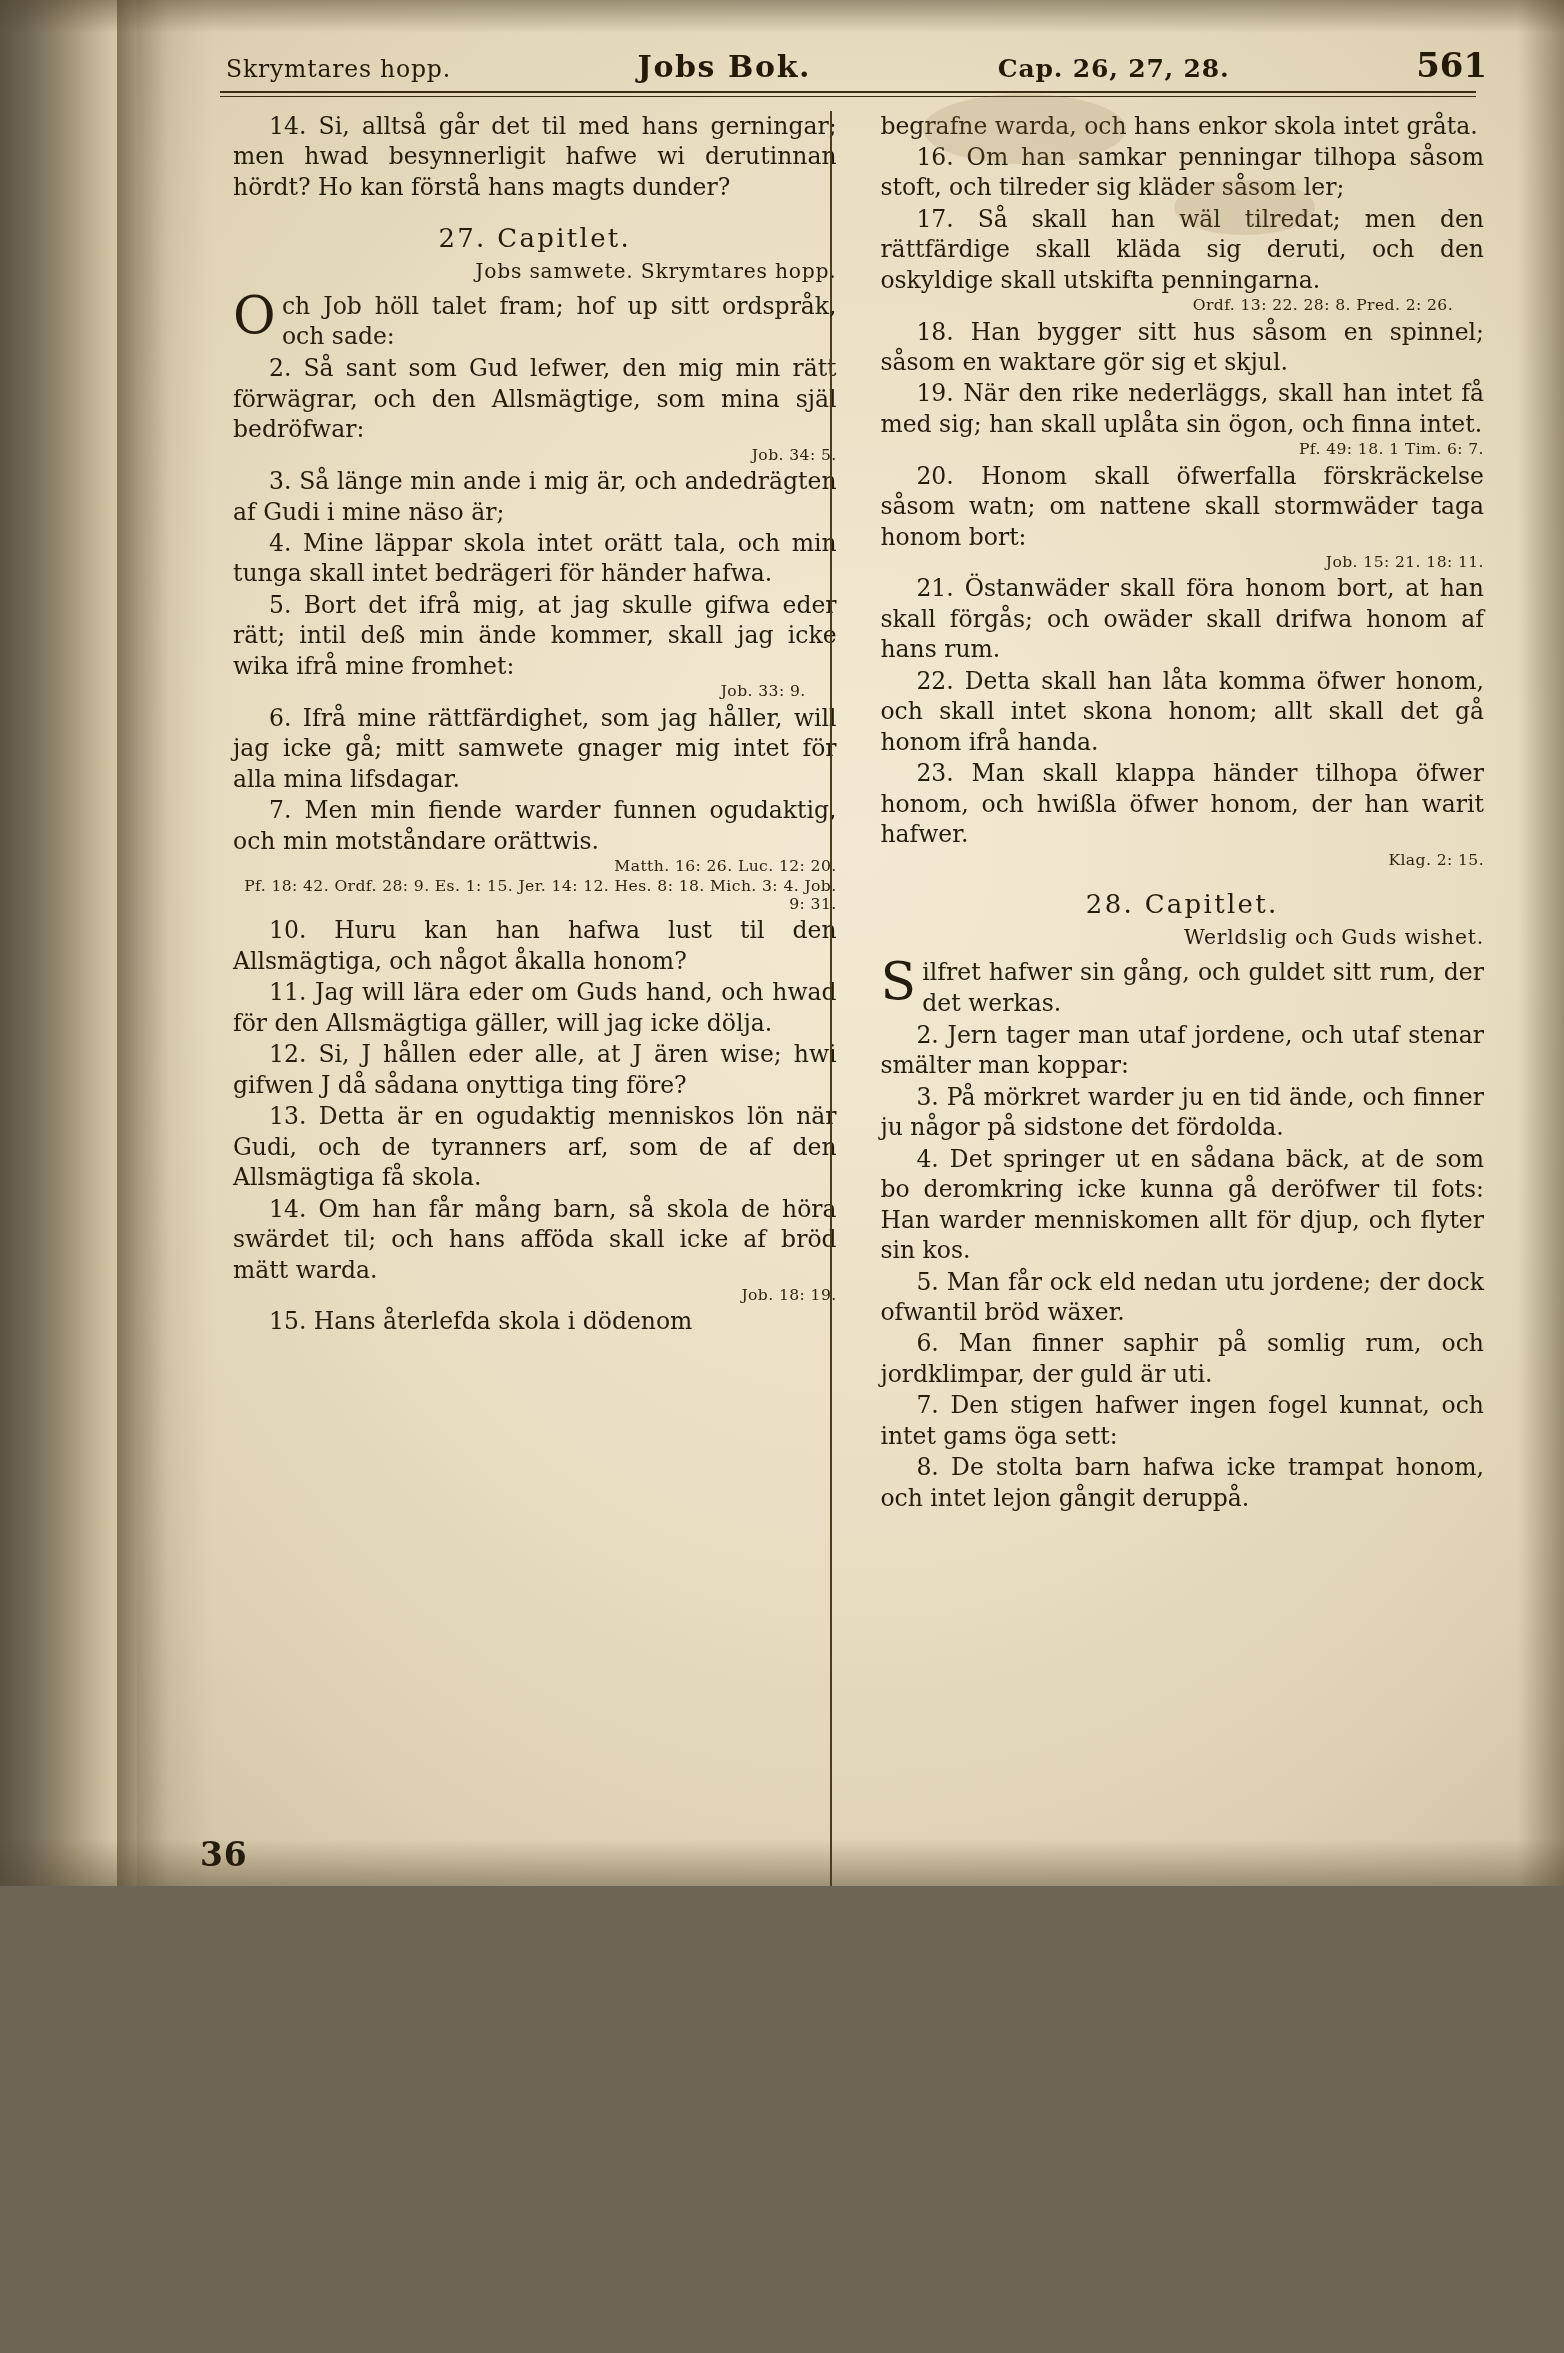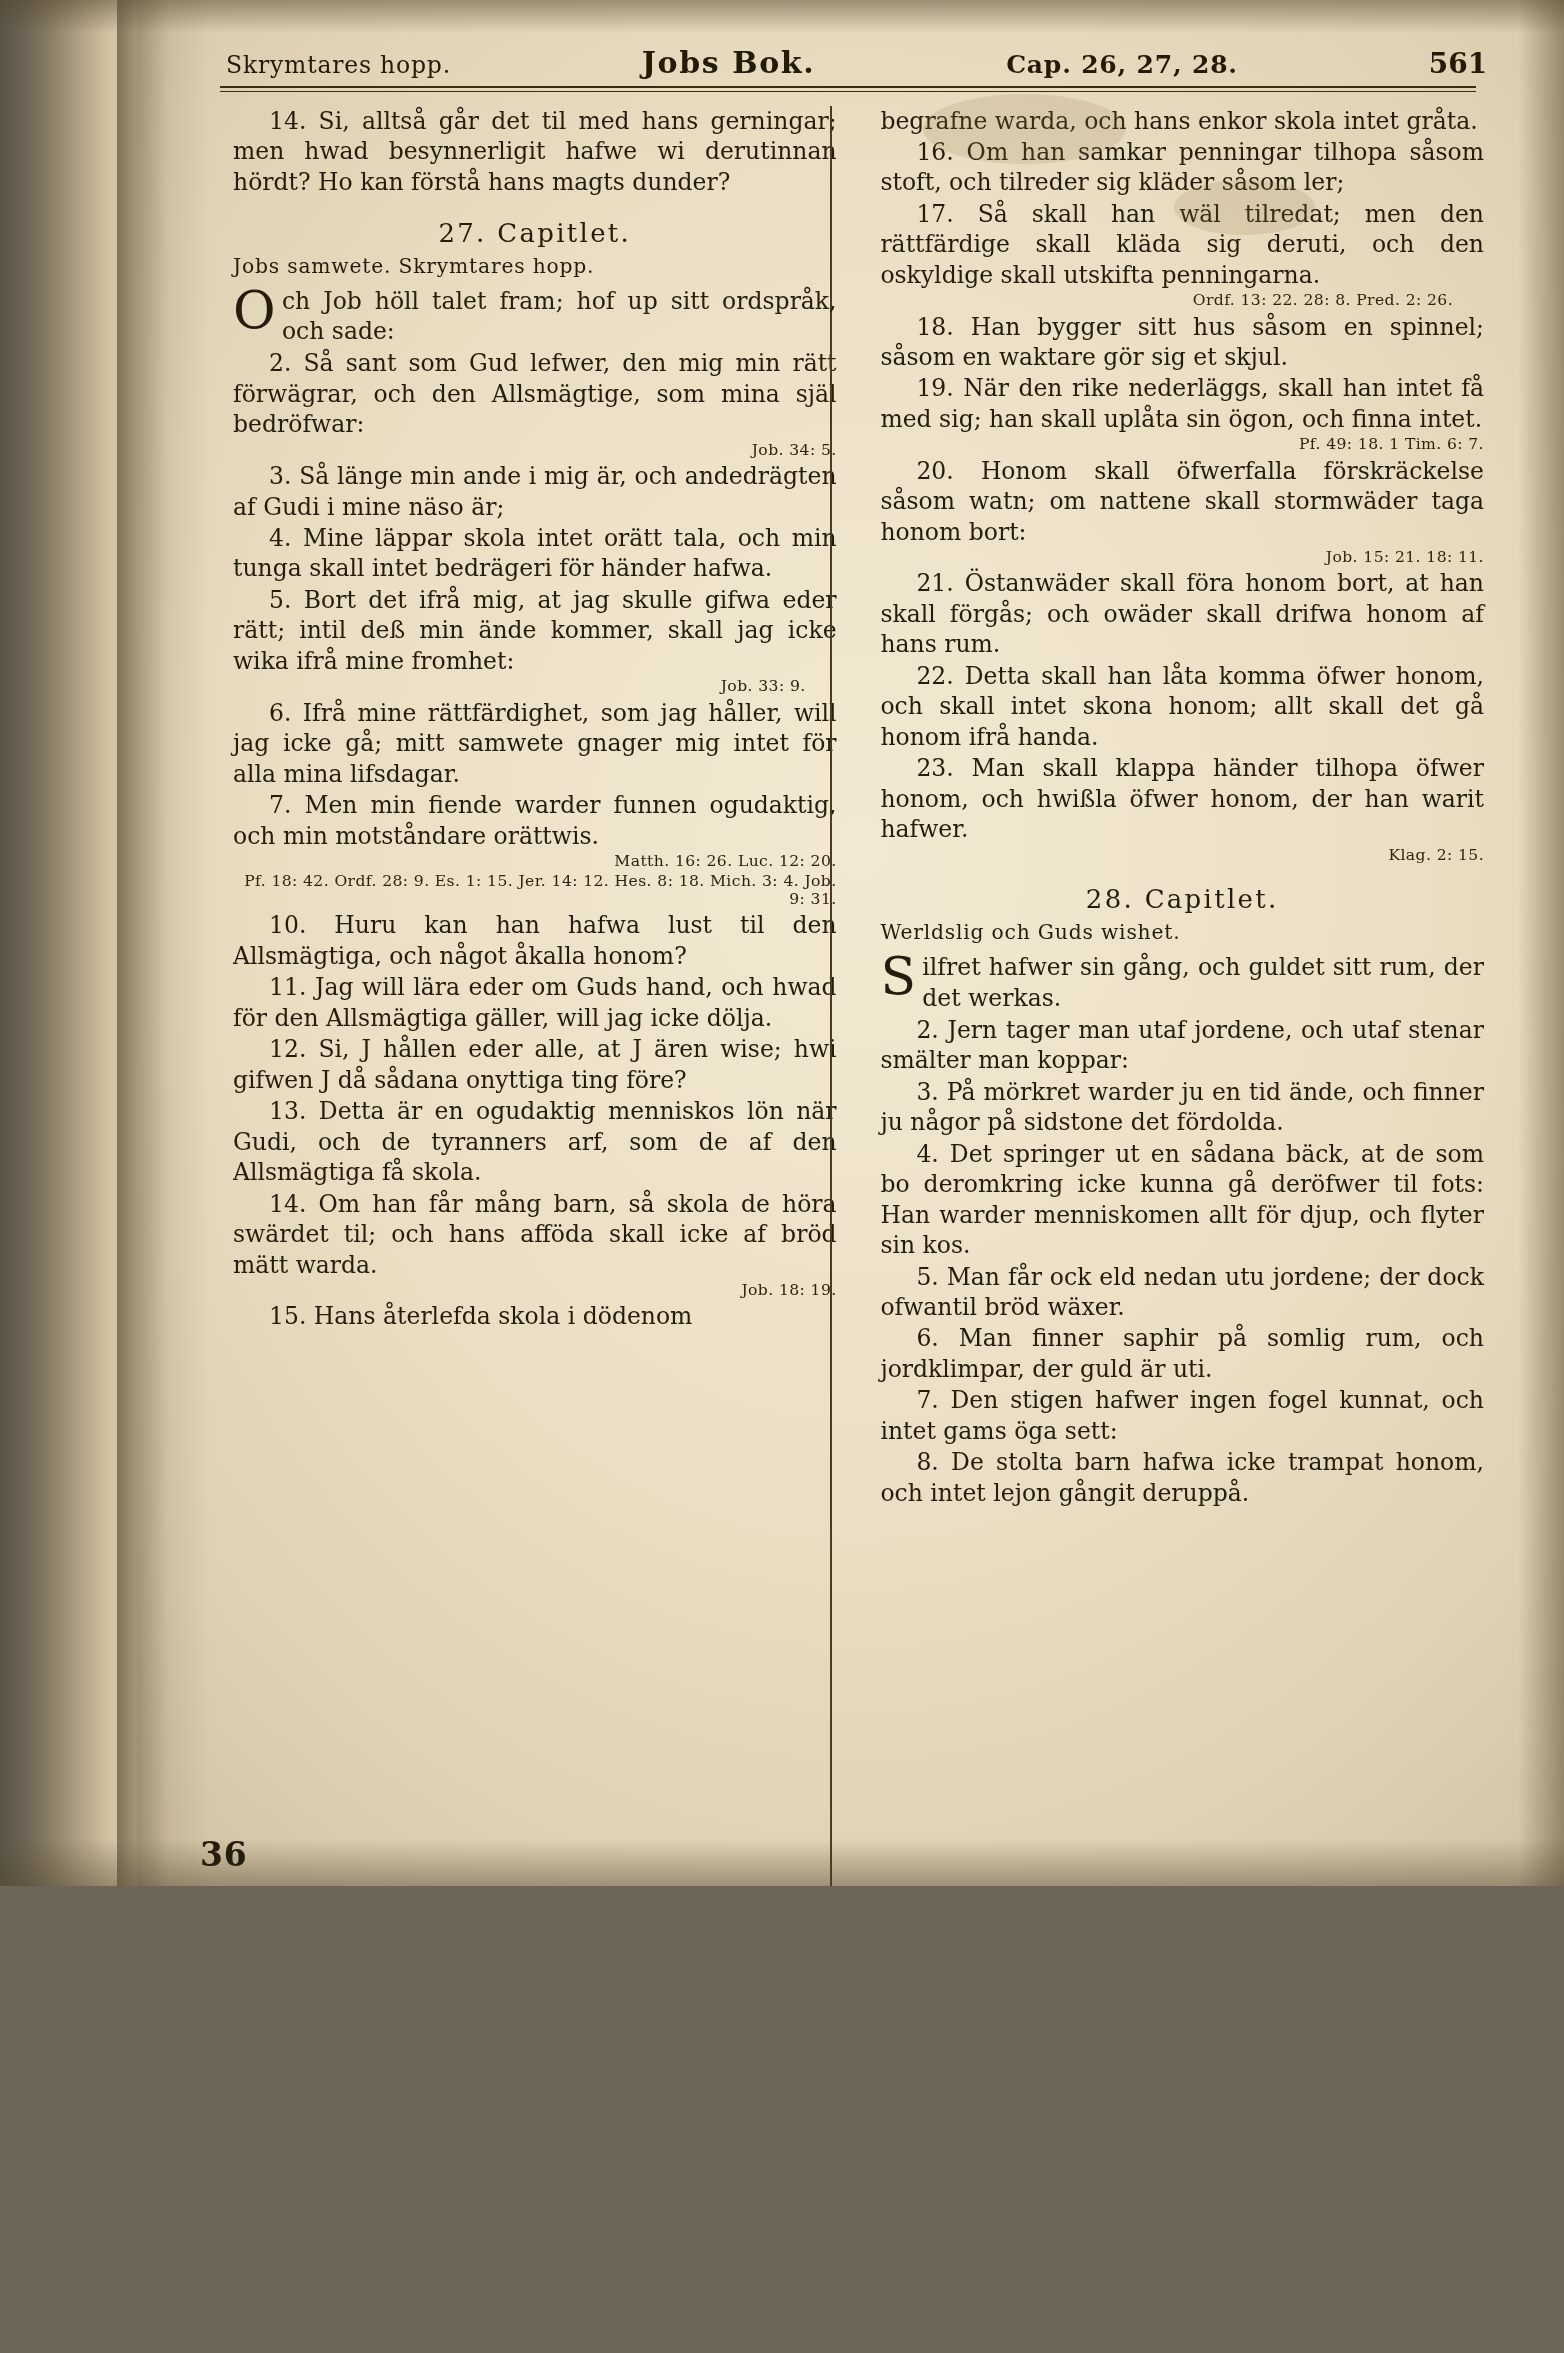--- a/index.html
+++ b/index.html
@@ -103,21 +103,21 @@
     font-size: 30px;
     font-weight: bold;
     letter-spacing: 1.6px;
   }
   .head .cap {
     font-size: 25px;
     font-weight: bold;
     letter-spacing: 0.8px;
   }
   .head .pageno {
-    font-size: 28px;
+    font-size: 34px;
     font-weight: bold;
   }
   .rule {
     margin: 6.3px 19px 0 23.5px;
     border-top: 2.3px solid #3a2c12;
     border-bottom: 0.8px solid #3a2c12;
     height: 2.3px;
   }
 
   
@@ -162,21 +162,21 @@
   .ref.right { text-align: right; padding-right: 31px; }
   .chaphead {
     margin: 20.3px 0 6.3px 0;
     text-align: center;
     font-size: 26px;
     letter-spacing: 2.3px;
     color: #241c0c;
   }
   .chapsub {
     margin: 0 0 7.8px 0;
-    text-align: left;
+    text-align: right;
     font-size: 20.3px;
     letter-spacing: 0.8px;
     color: #241c0c;
   }
   .dropcap-para {
     position: relative;
     font-size: 23.5px;
     line-height: 1.30;
     text-align: justify;
     margin: 0 0 1.6px 0;

